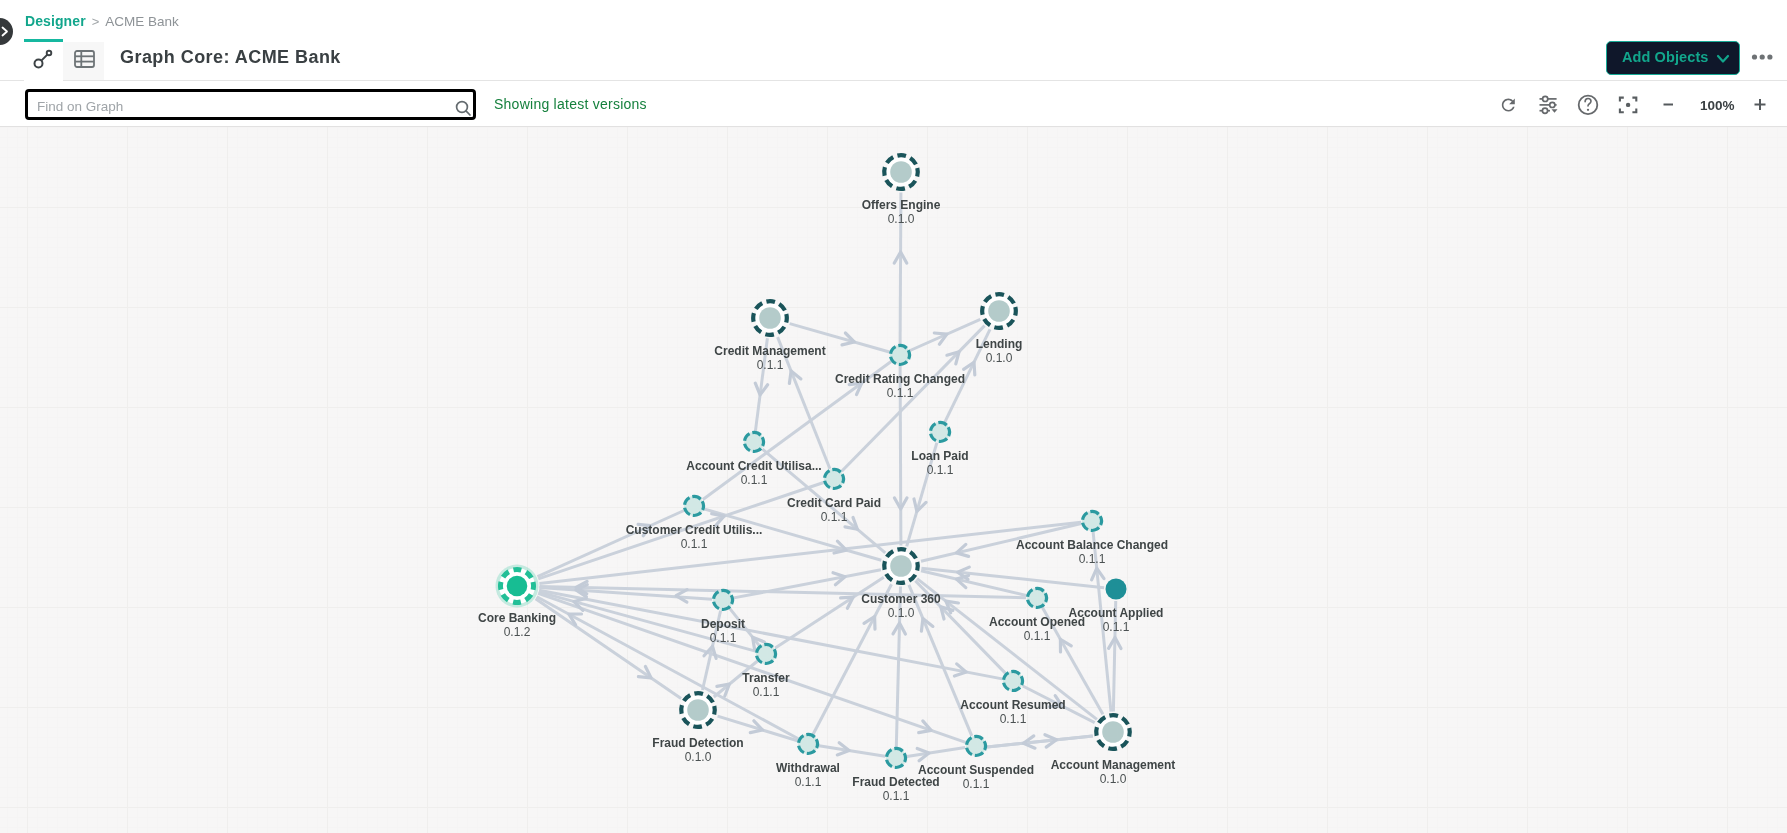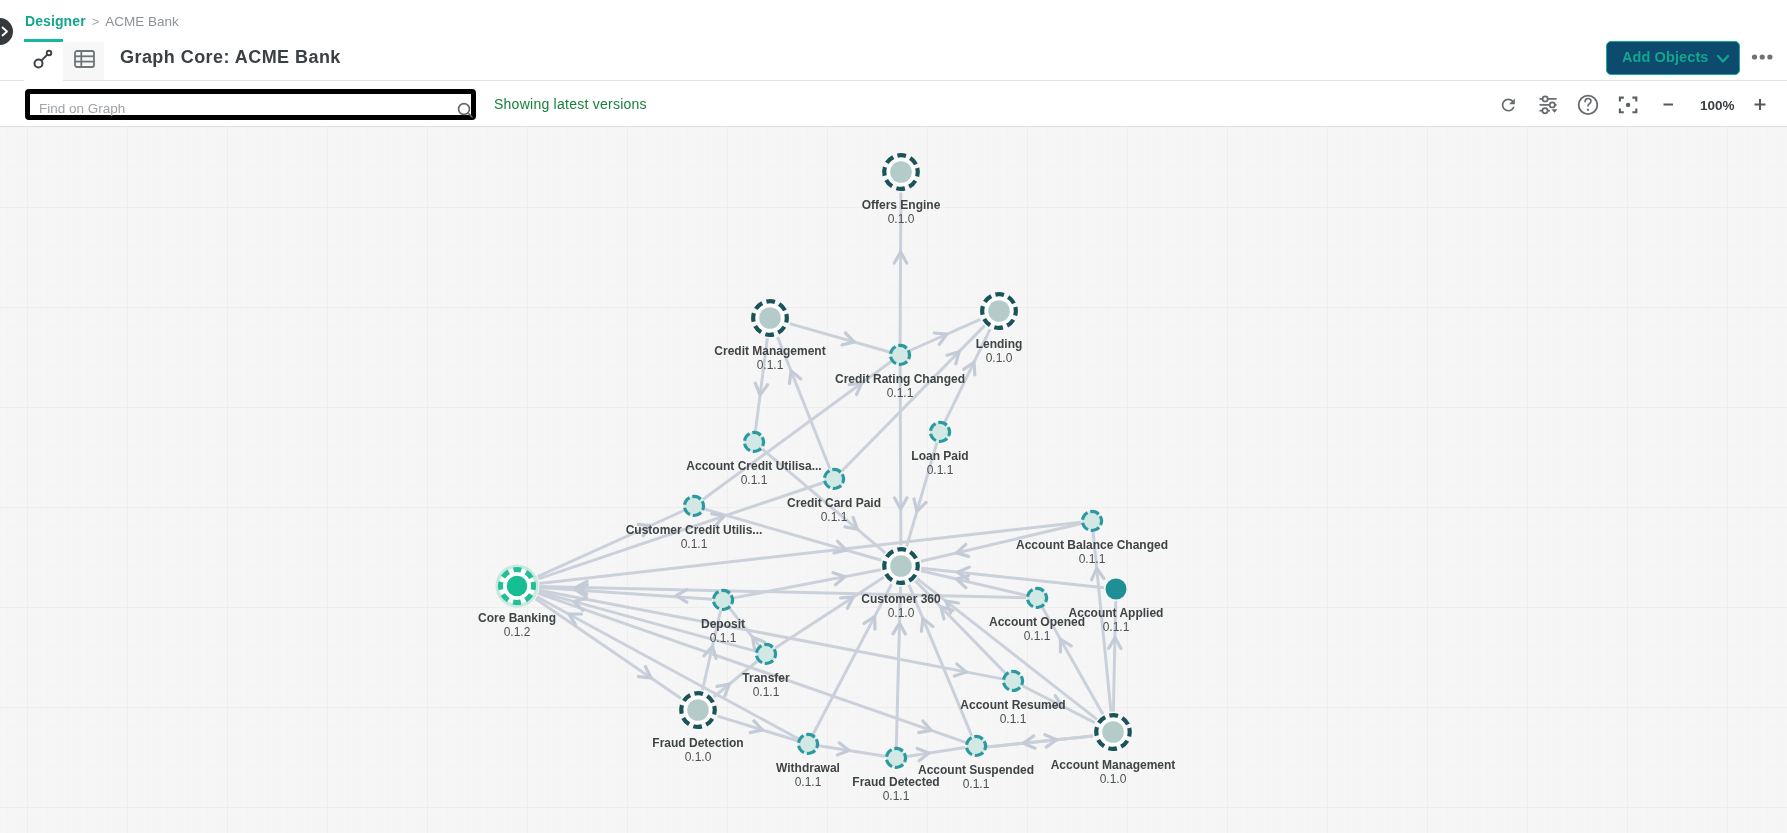--- a/index.html
+++ b/index.html
@@ -12,24 +12,24 @@
 .crumb .sep { color:#a0a5a8; padding:0 6px; font-size:13px; }
 .crumb .b { color:#8e9397; font-size:13.5px; }
 .hline { position:absolute; top:80px; height:1px; background:#e4e4e4; }
 .hl1 { left:0; width:24px; }
 .hl2 { left:63px; width:1724px; }
 .hline2 { position:absolute; top:126px; left:0; width:1787px; height:1px; background:#e2e1e1; }
 .tab1 { position:absolute; left:24px; top:39px; width:39px; height:42px; background:#fff; border-top:3.5px solid #16b8a0; }
 .tab2 { position:absolute; left:63px; top:42px; width:41px; height:38px; background:#f7f7f7; }
 .tabicon { position:absolute; }
 .title { position:absolute; left:120px; top:47px; font-size:18px; font-weight:700; color:#3a4043; letter-spacing:.45px; }
-.addbtn { position:absolute; left:1606px; top:41px; width:134px; height:34px; border:1.5px solid #17ab97; border-radius:5px; background:#0c4a6e; }
+.addbtn { position:absolute; left:1606px; top:41px; width:134px; height:34px; border:1.5px solid #17ab97; border-radius:5px; background:#0f172a; }
 .addbtn span { position:absolute; left:15px; top:7px; font-size:14.5px; font-weight:700; color:#12a68c; letter-spacing:.1px; }
 .dots { position:absolute; left:1750px; top:53px; }
-.searchbox { position:absolute; left:25px; top:89px; width:451px; height:31px; border:5px solid #000000; border-radius:4px; background:#fff; }
+.searchbox { position:absolute; left:25px; top:89px; width:451px; height:31px; border:3px solid #000000; border-radius:4px; background:#fff; }
 .searchbox .ph { position:absolute; left:9px; top:7px; font-size:13.5px; color:#9fa4a8; }
 .showing { position:absolute; left:494px; top:96px; font-size:14px; letter-spacing:.25px; color:#15803d; }
 .rticons { position:absolute; left:0; top:0; }
 .canvas { position:absolute; top:127px; left:0; width:1787px; height:706px;
   background-color:#f7f6f6;
   background-image:
     linear-gradient(to right, #efeeed 1px, transparent 1px),
     linear-gradient(to bottom, #efeeed 1px, transparent 1px),
     linear-gradient(to right, #f5f4f4 1px, transparent 1px),
     linear-gradient(to bottom, #f5f4f4 1px, transparent 1px);

